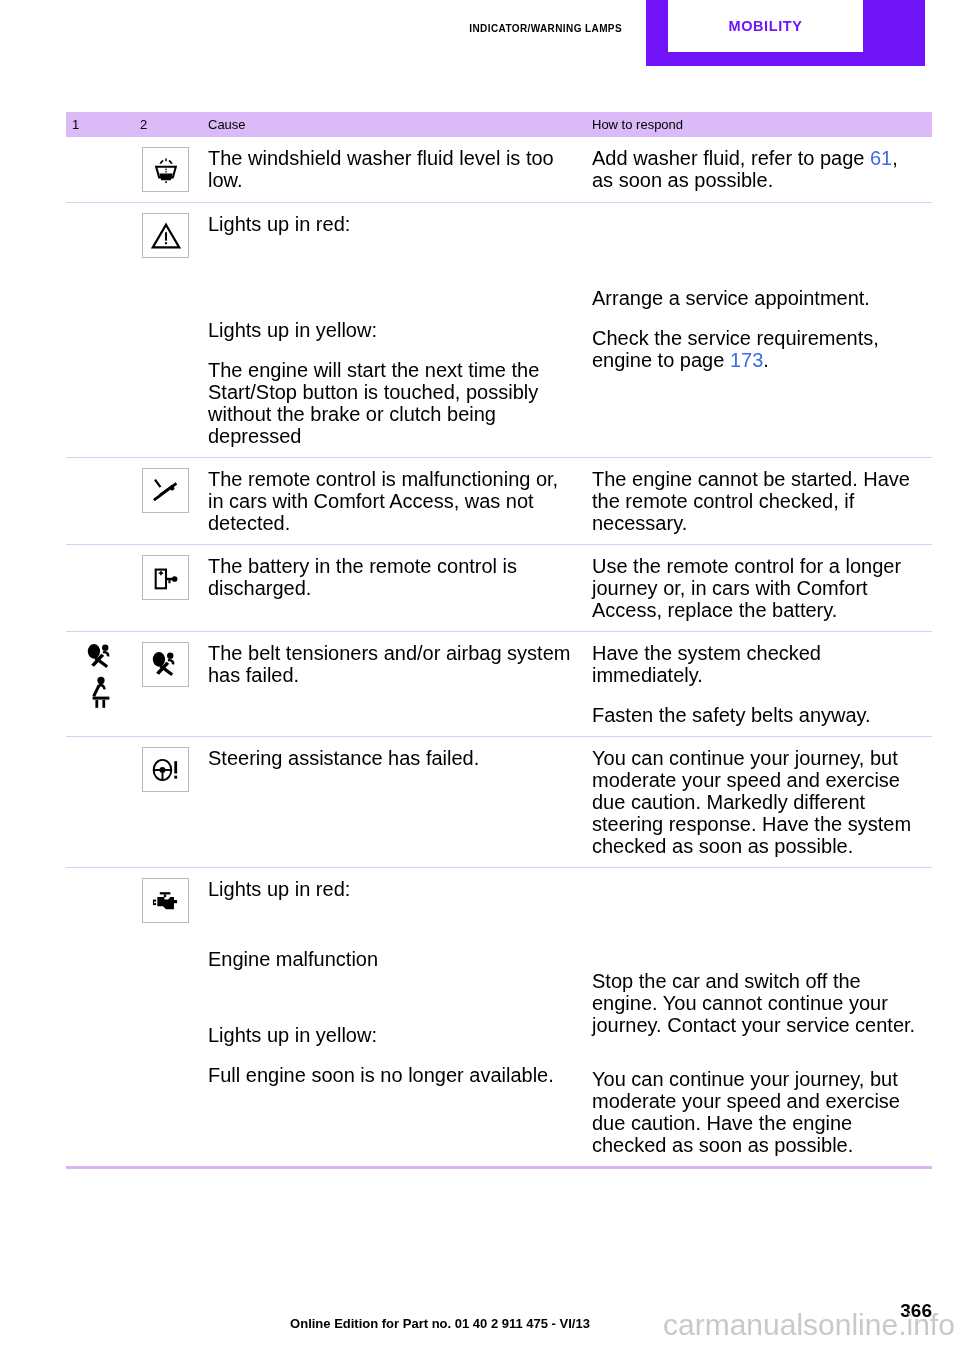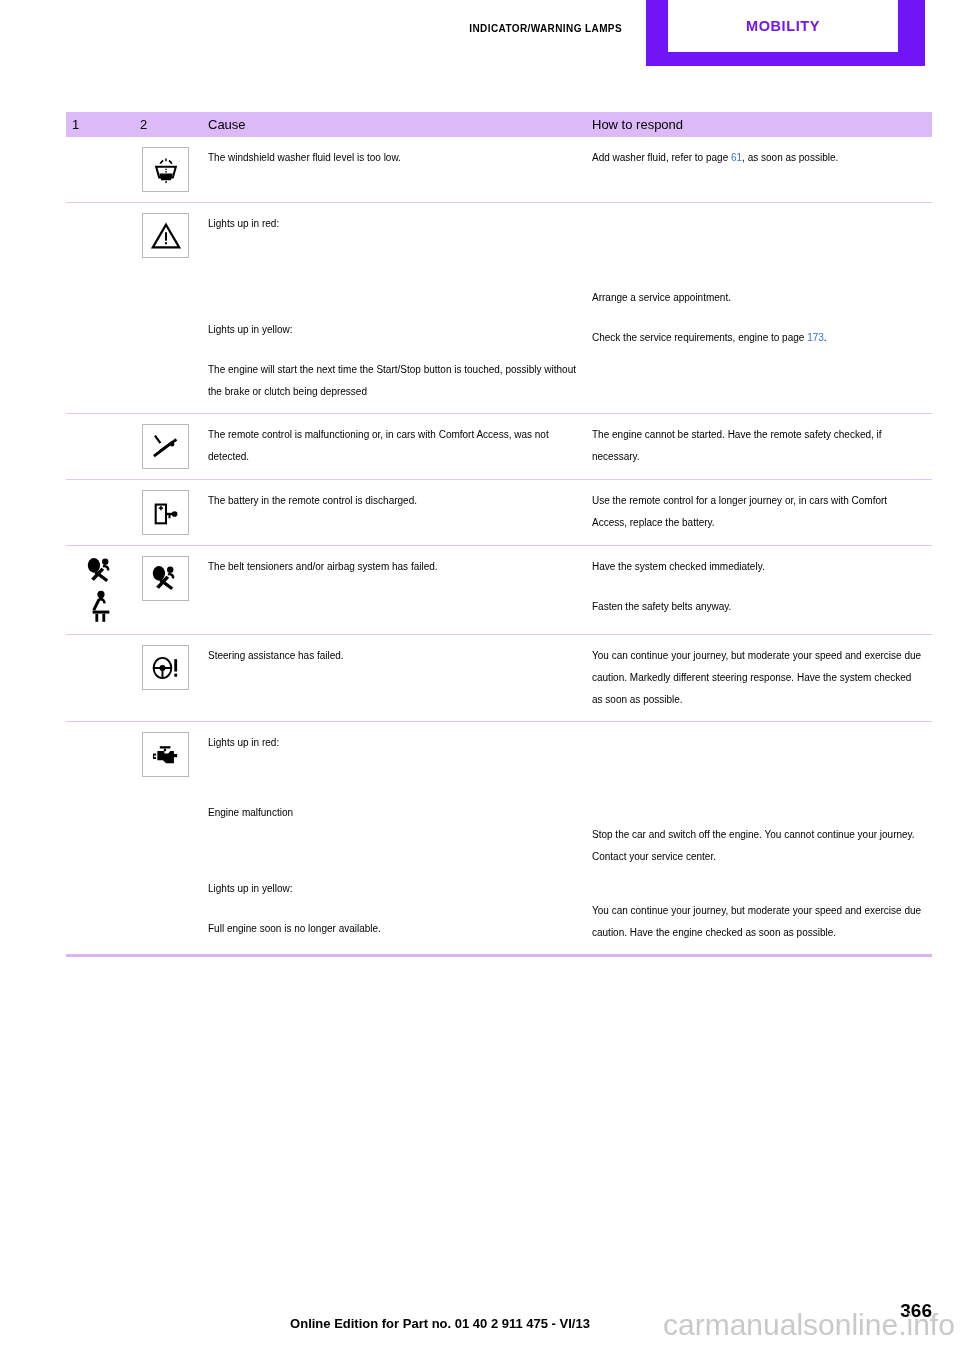--- a/index.html
+++ b/index.html
@@ -40,21 +40,21 @@
     left: 646px;
     top: 0;
     width: 279px;
     height: 66px;
     background: #7114f7;
   }
   .mobility-tab-inner {
     position: absolute;
     left: 22px;
     top: 0;
-    width: 230px;
+    width: 195px;
     height: 52px;
     background: #ffffff;
     display: flex;
     align-items: center;
     justify-content: center;
     text-align: center;
   }
   .mobility-tab-label {
     font-size: 14.5px;
     font-weight: bold;
@@ -92,21 +92,21 @@
   .trow {
     display: flex;
     border-bottom: 1.5px solid #e2c8f5;
     padding-top: 10px;
     padding-bottom: 10px;
     box-sizing: border-box;
   }
   .trow.last { border-bottom: 3px solid #d9b6f3; }
 
   .cell {
-    font-size: 10px;
+    font-size: 20px;
     line-height: 22px;
     color: #000;
     box-sizing: border-box;
   }
   .cell.col3 { padding-left: 6px; padding-right: 14px; }
   .cell.col4 { padding-left: 0px; padding-right: 10px; }
 
   .icon-box {
     width: 47px;
     height: 45px;
@@ -253,21 +253,21 @@
             <circle cx="22.5" cy="13" r="2.4"></circle>
             <rect x="6" y="3" width="2.4" height="10" transform="rotate(-36 7 8)"></rect>
           </g>
         </svg>
       </div>
     </div>
     <div class="cell col3">
       <div class="para">The remote control is malfunctioning or, in cars with Comfort Access, was not detected.</div>
     </div>
     <div class="cell col4">
-      <div class="para">The engine cannot be started. Have the remote safety checked, if necessary.</div>
+      <div class="para">The engine cannot be started. Have the remote control checked, if necessary.</div>
     </div>
   </div>
 
   <div class="trow">
     <div class="cell col1"></div>
     <div class="cell col2">
       <div class="icon-box">
         <svg width="30" height="30" viewBox="0 0 32 32" aria-hidden="true">
           <g fill="none" stroke="#000" stroke-width="2.2">
             <rect x="5" y="7" width="11" height="20"></rect>

